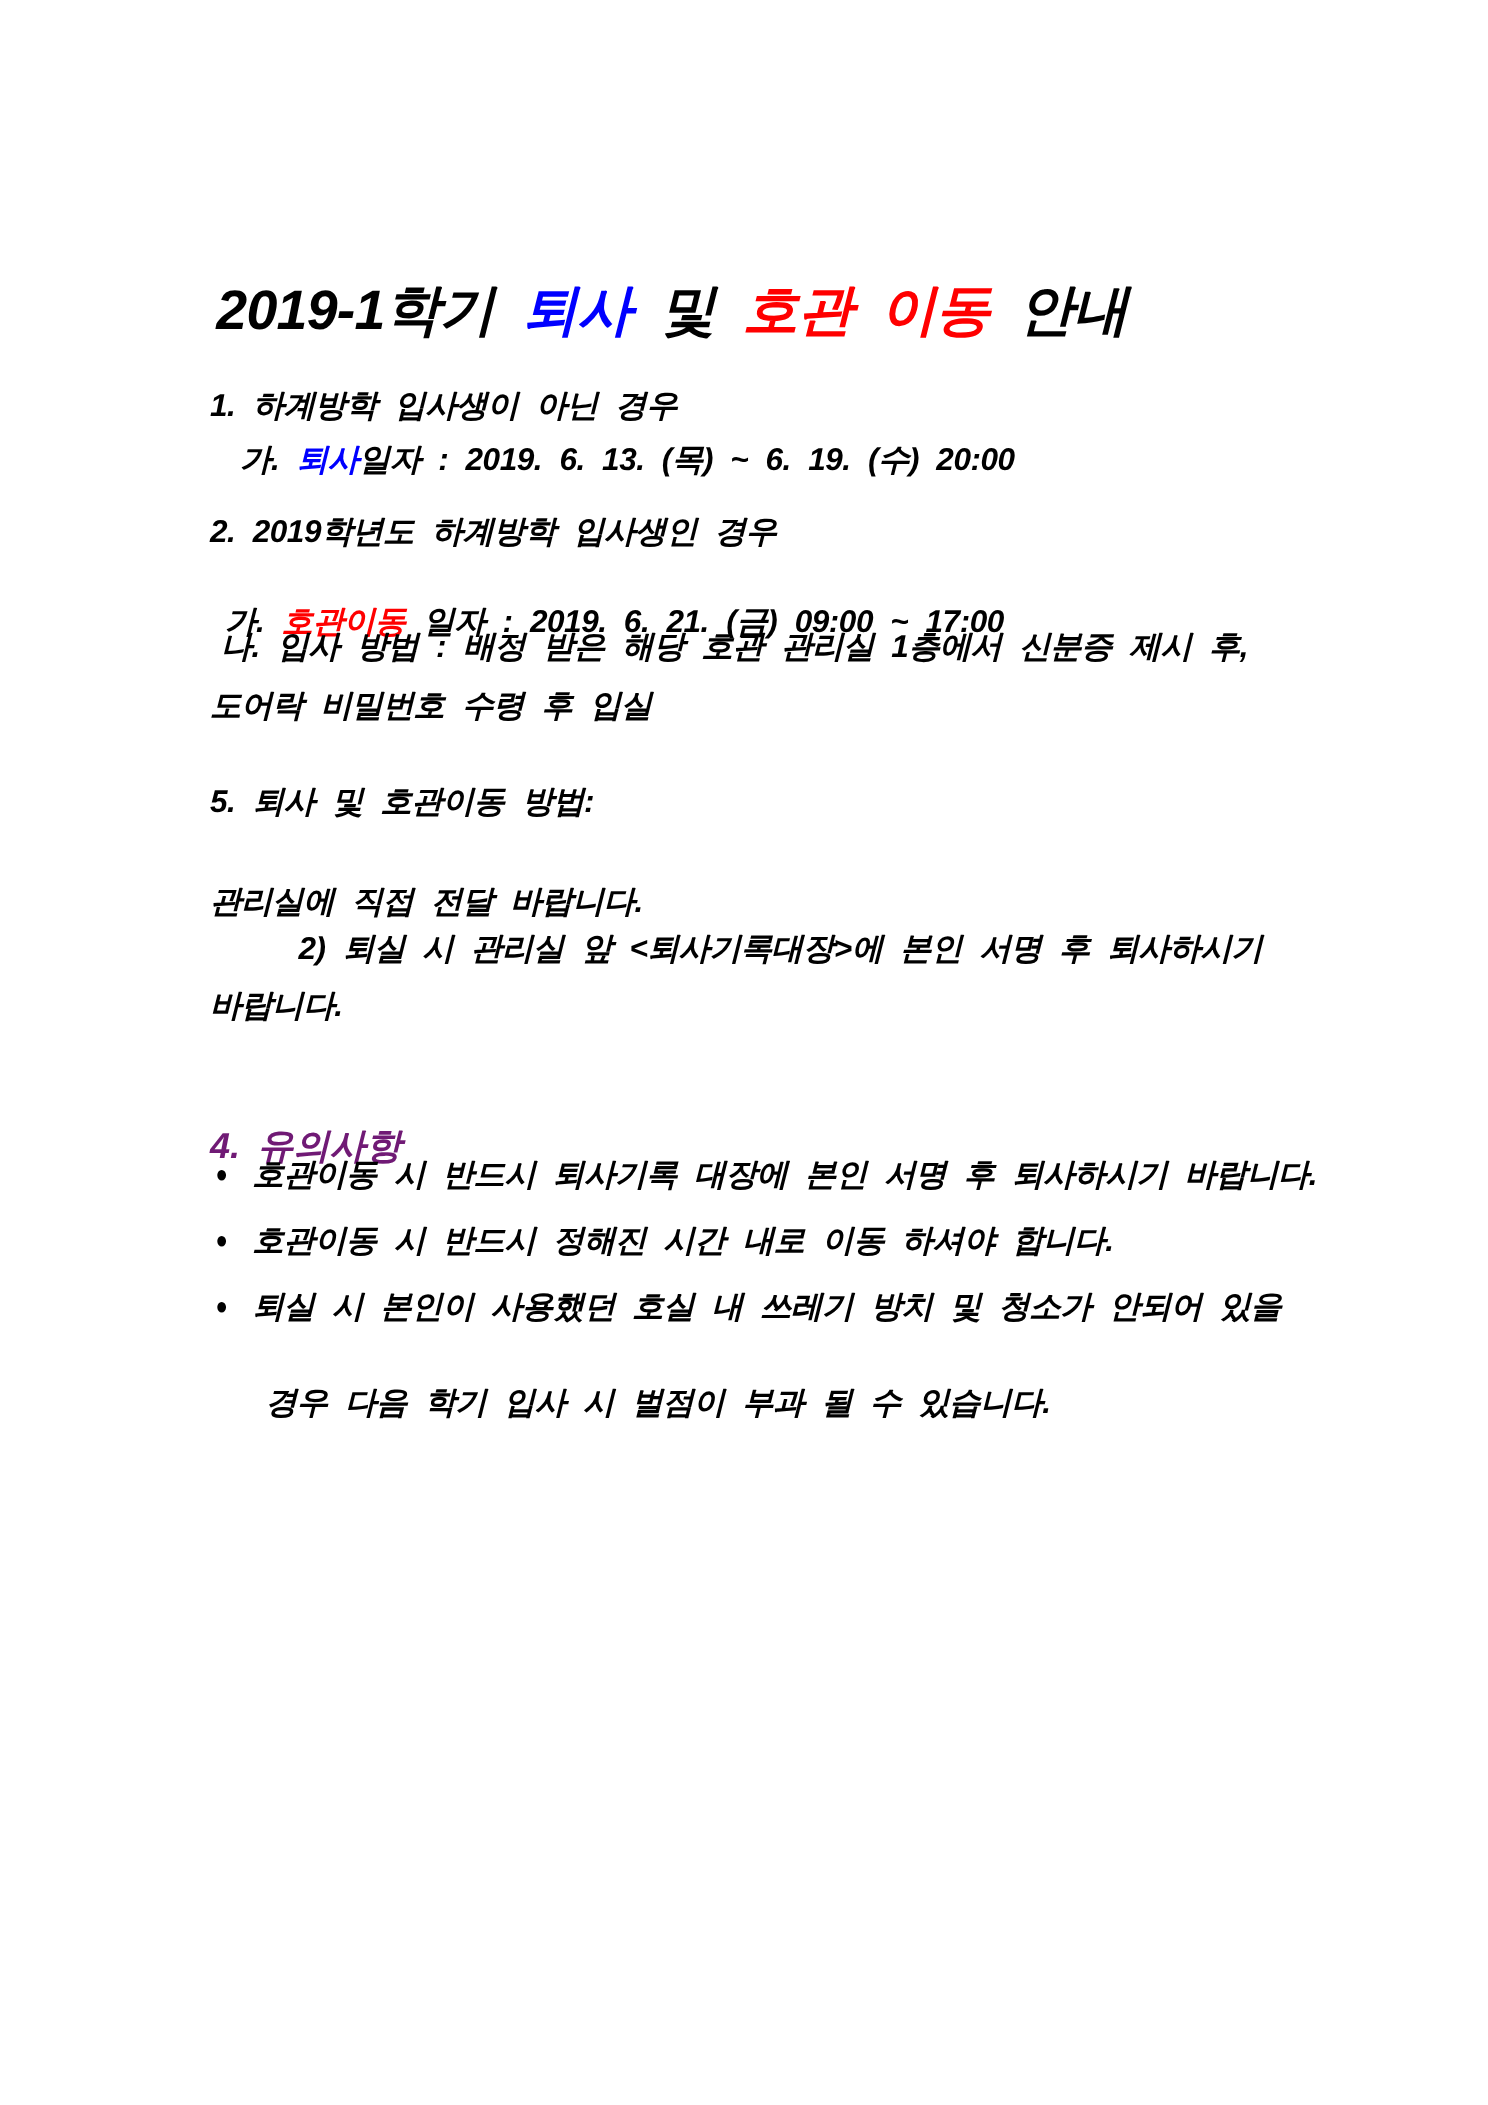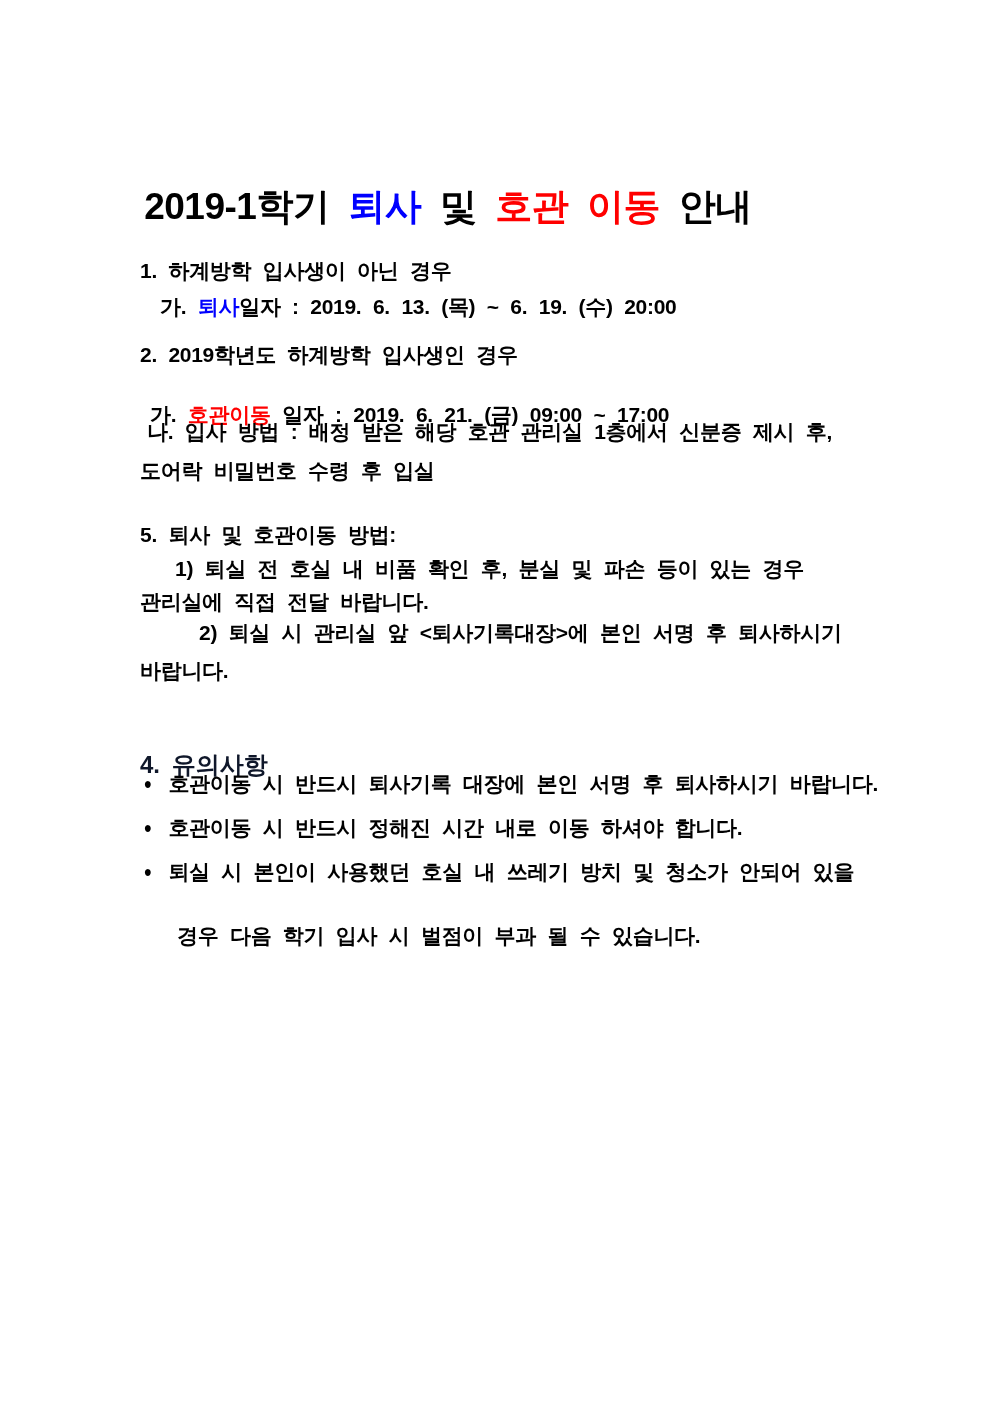--- a/index.html
+++ b/index.html
@@ -4,40 +4,41 @@
 <style>
   html,body { margin:0; padding:0; background:#ffffff; }
   .page {
     position:relative;
     width:896px; height:1403px;
     background:#ffffff;
     font-family:"Liberation Sans","DejaVu Sans",sans-serif;
     font-weight:700;
     color:#000000;
     overflow:hidden;
+    font-style:italic;
   }
   .abs { position:absolute; white-space:nowrap; }
   .title {
     top:160px; left:0; width:100%;
     text-align:center;
     font-size:37px;
     line-height:44px;
     letter-spacing:-0.5px;
     word-spacing:9px;
   }
   .body-line {
     font-size:21px;
     line-height:24px;
     letter-spacing:-0.3px;
     word-spacing:6px;
   }
   .sec4-heading {
     font-size:24px;
     line-height:28px;
-    color:#0f172a;
+    color:#701a75;
     word-spacing:5px;
   }
   .blue { color:#0000ff; }
   .red  { color:#ff0000; }
   .note-row { display:flex; align-items:flex-start; }
   .note-marker {
     font-size:16px;
     line-height:24px;
     margin-right:16px;
     transform:scaleX(0.85);
@@ -63,21 +64,20 @@
   <p class="abs body-line" style="top:382px; left:150px;">
     <span>가. </span><span class="red">호관이동</span><span> 일자 : 2019. 6. 21. (금) 09:00 ~ 17:00</span>
   </p>
 
   <p class="abs body-line" style="top:399px; left:147px;text-align:center;">나. 입사 방법 : 배정 받은 해당 호관 관리실 1층에서 신분증 제시 후,</p>
 
   <p class="abs body-line" style="top:438px; left:140px;">도어락 비밀번호 수령 후 입실</p>
 
   <p class="abs body-line" style="top:502px; left:140px;">5. 퇴사 및 호관이동 방법:</p>
 
-  <p class="abs body-line" style="top:536px; left:175px;">1) 퇴실 전 호실 내 비품 확인 후, 분실 및 파손 등이 있는 경우</p>
 
   <p class="abs body-line" style="top:569px; left:140px;">관리실에 직접 전달 바랍니다.</p>
 
   <p class="abs body-line" style="top:600px; left:175px;margin-left:24px;">2) 퇴실 시 관리실 앞 &lt;퇴사기록대장&gt;에 본인 서명 후 퇴사하시기</p>
 
   <p class="abs body-line" style="top:638px; left:140px;">바랍니다.</p>
 
   <p class="abs sec4-heading" style="top:727px; left:140px;">4. 유의사항</p>
 
   <div class="abs body-line note-row" style="top:772px; left:143px;">

